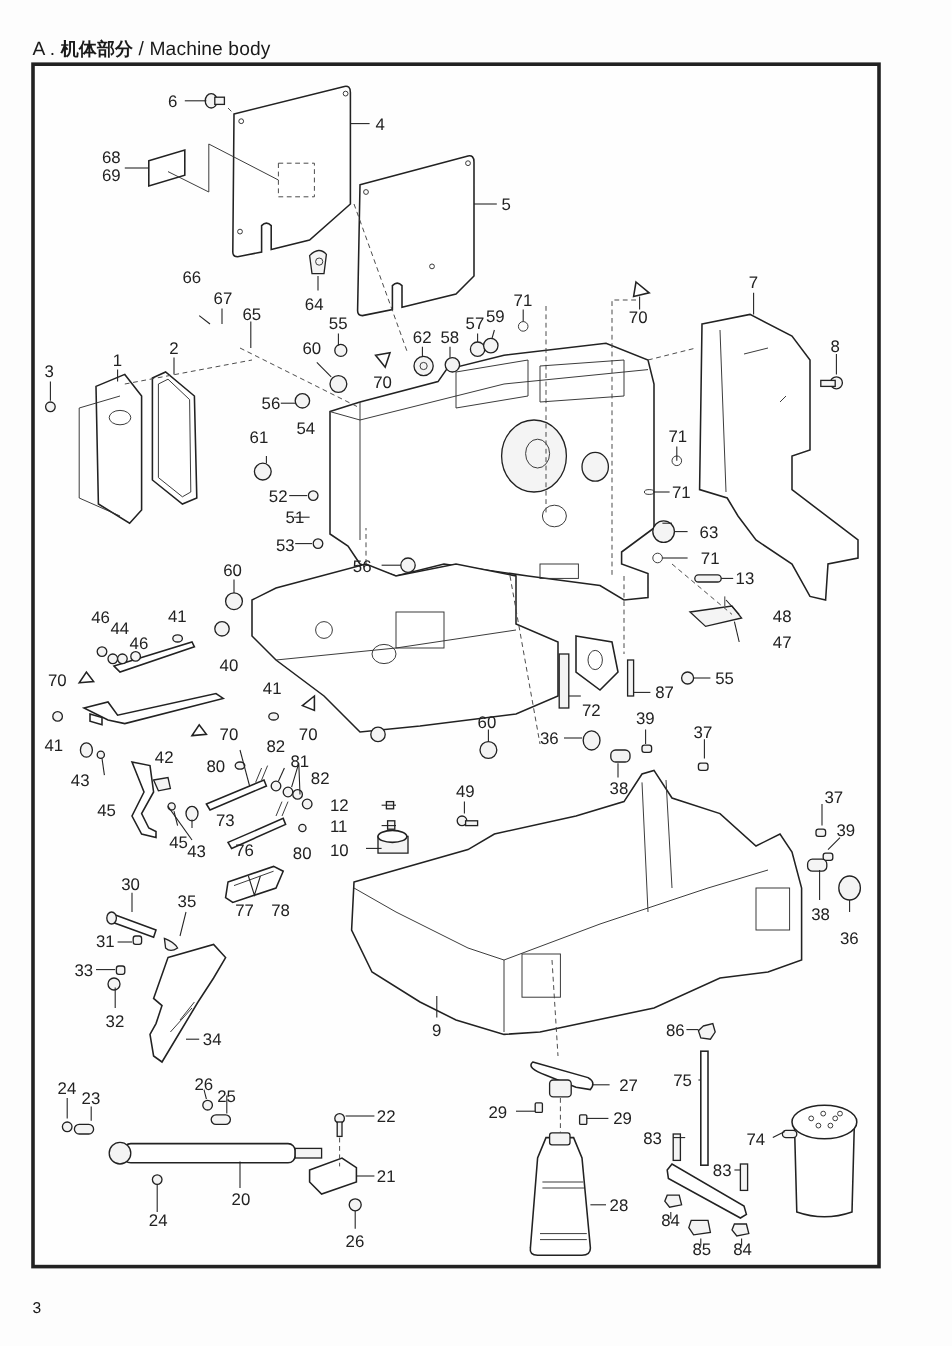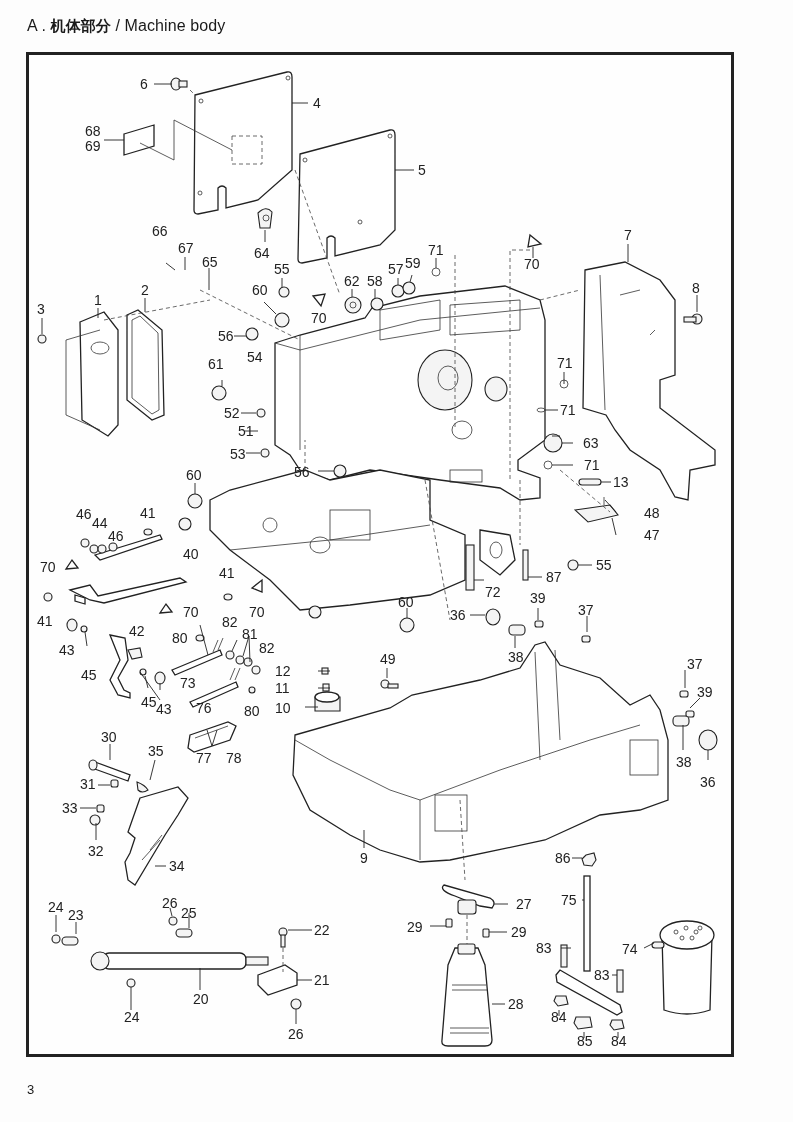--- a/index.html
+++ b/index.html
@@ -1,18 +1,18 @@
 <!DOCTYPE html>
 <html><head>
 <meta charset="utf-8">
 <style>
   html, body { margin:0; padding:0; background:#fdfdfd; }
   body { width:793px; height:1122px; position:relative; overflow:hidden;
          font-family:"Liberation Sans", "DejaVu Sans", sans-serif; color:#1a1a1a; }
-  .title { position:absolute; left:27px; top:17px; font-size:16px; letter-spacing:0.1px; white-space:nowrap; }
+  .title { position:absolute; left:27px; top:32px; font-size:16px; letter-spacing:0.1px; white-space:nowrap; }
   .title .cn { font-weight:bold; font-family:"DejaVu Sans", sans-serif; font-size:15px; }
   .frame { position:absolute; left:26px; top:52px; width:702px; height:999px;
            border:3px solid #222; background:#fefefe; }
   .page-num { position:absolute; left:27px; top:1082px; font-size:13px; }
   svg#diagram { position:absolute; left:0; top:0; width:793px; height:1122px; }
   svg text.lbl { font-family:"Liberation Sans", sans-serif; font-size:14px; fill:#222; }
   .part { fill:#fff; stroke:#222; stroke-width:1.3; }
   .part2 { fill:#f4f4f4; stroke:#222; stroke-width:1.1; }
   .thin { fill:none; stroke:#333; stroke-width:0.8; }
   .dash { fill:none; stroke:#444; stroke-width:0.8; stroke-dasharray:4 3; }

